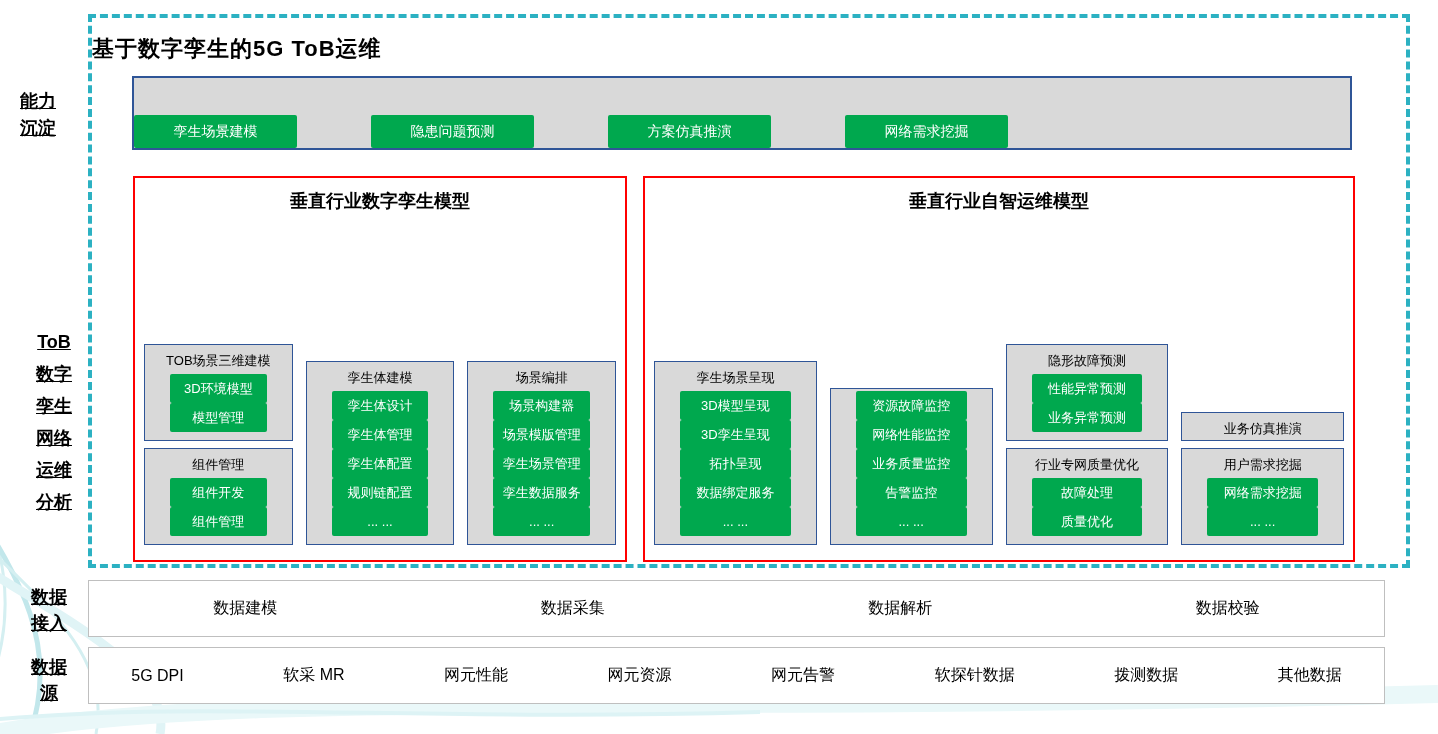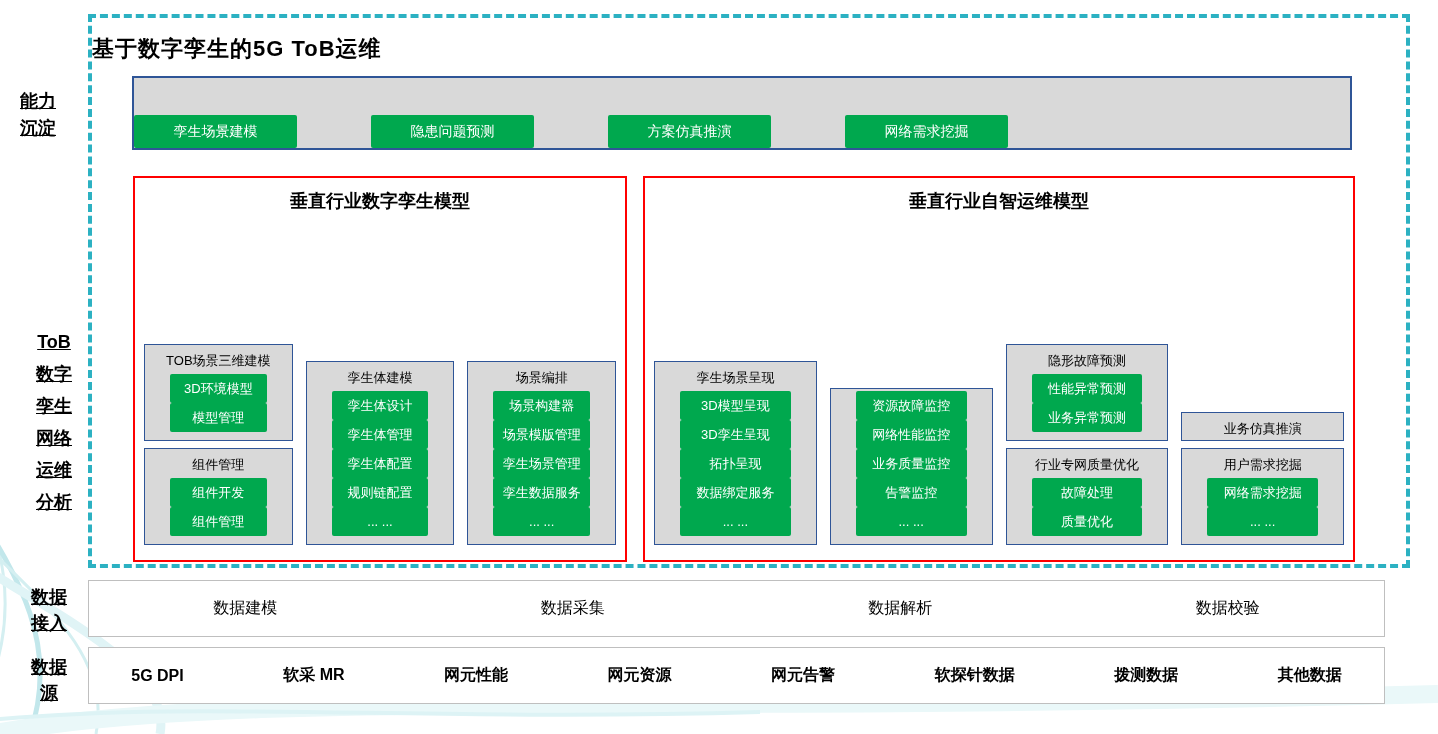--- a/index.html
+++ b/index.html
@@ -45,21 +45,21 @@
   .box-header { text-align:center; font-size:13px; padding:7px 2px 2px; }
   .box-buttons { flex:1; display:flex; flex-direction:column; justify-content:space-evenly;
                  padding:2px 25px 8px; }
   .box-buttons .green-btn { height:29px; line-height:29px; font-size:13px; }
 
   
   .bottom-row { position:absolute; left:88px; width:1297px; height:57px; z-index:3;
                 background:#fff; border:1px solid #BFBFBF;
                 display:flex; align-items:center; justify-content:space-around; font-size:16px;gap:15px; }
   .access-row { top:580px; }
-  .source-row { top:647px;font-weight:bold; }
+  .source-row { top:647px; }
   .row-item { padding:0 6px; }
 </style>
 </head>
 <body>
 
 <div class="canvas">
 
   <svg class="deco" viewBox="0 0 1438 734" xmlns="http://www.w3.org/2000/svg">
     <path d="M-30,470 C 5,545 15,605 -5,670" fill="none" stroke="#D4EFF1" stroke-width="3"></path>
     <path d="M-30,500 C 20,580 60,645 30,734" fill="none" stroke="#C2E7EB" stroke-width="5"></path>

